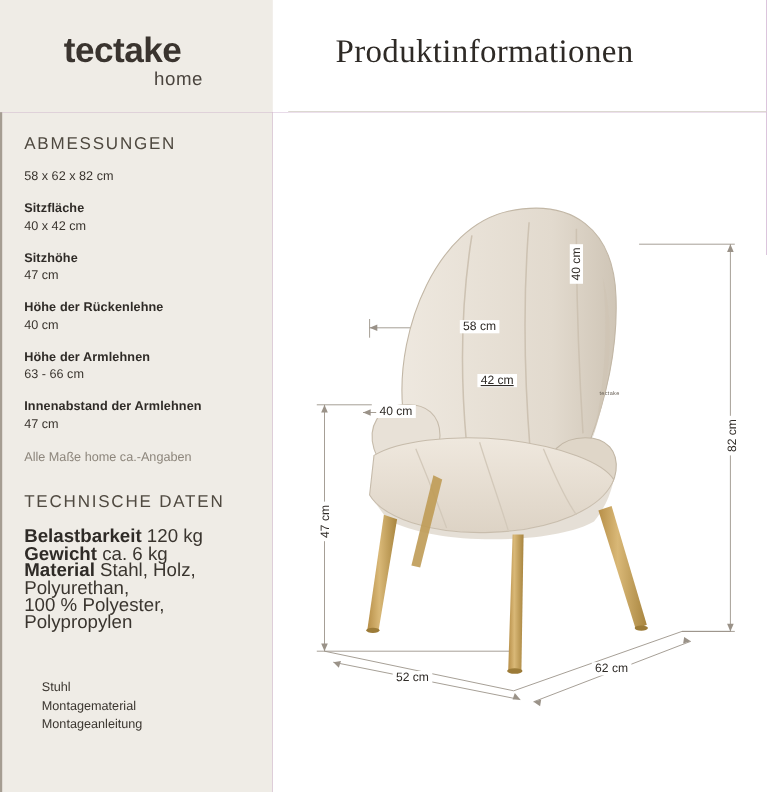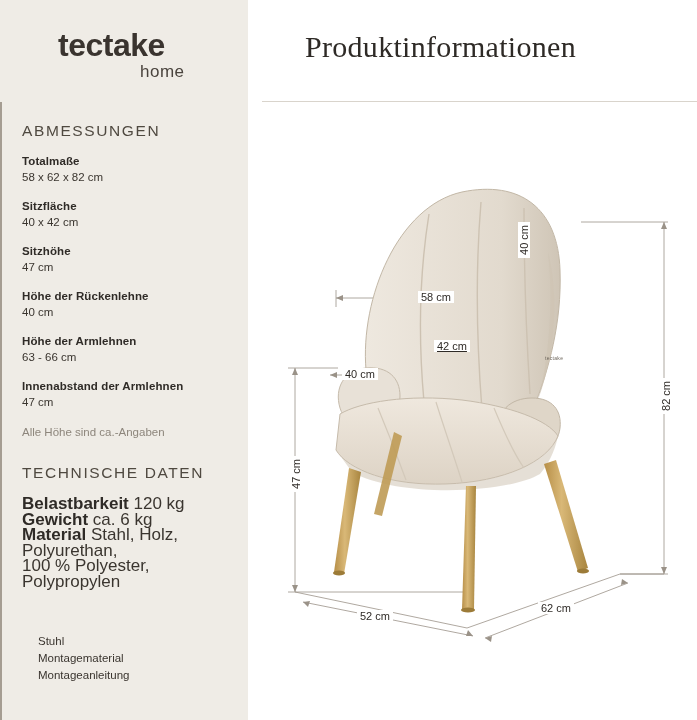--- a/index.html
+++ b/index.html
@@ -167,21 +167,20 @@
   </div>
 
   <div class="sidebar">
     <div class="side-rule"></div>
     <div class="side-inner">
 
       <div style="height:20px"></div>
       <div class="section-title">ABMESSUNGEN</div>
 
       <div class="field">
-        <div class="field-label">Totalmaße</div>
         <div class="field-value">58 x 62 x 82 cm</div>
       </div>
       <div class="field">
         <div class="field-label">Sitzfläche</div>
         <div class="field-value">40 x 42 cm</div>
       </div>
       <div class="field">
         <div class="field-label">Sitzhöhe</div>
         <div class="field-value">47 cm</div>
       </div>
@@ -191,21 +190,21 @@
       </div>
       <div class="field">
         <div class="field-label">Höhe der Armlehnen</div>
         <div class="field-value">63 - 66 cm</div>
       </div>
       <div class="field">
         <div class="field-label">Innenabstand der Armlehnen</div>
         <div class="field-value">47 cm</div>
       </div>
 
-      <div class="note">Alle Höhe sind ca.-Angaben</div>
+      <div class="note">Alle Maße home ca.-Angaben</div>
 
       <div style="height:26px"></div>
       <div class="section-title">TECHNISCHE DATEN</div>
 
       <div style="height:14px"></div>
       <div class="tech-line">
         <b>Belastbarkeit</b>
         <span>120 kg</span>
       </div>
       <div class="tech-line">

